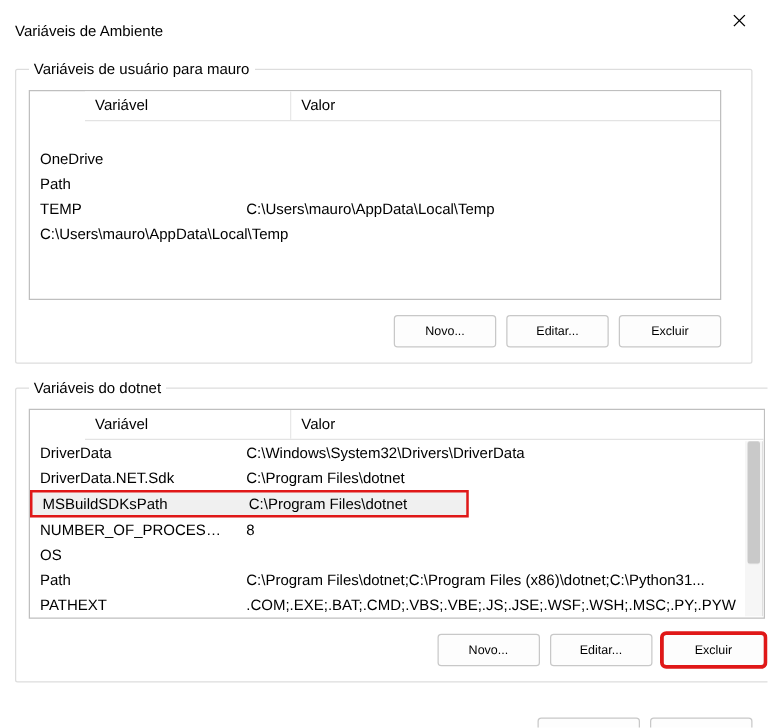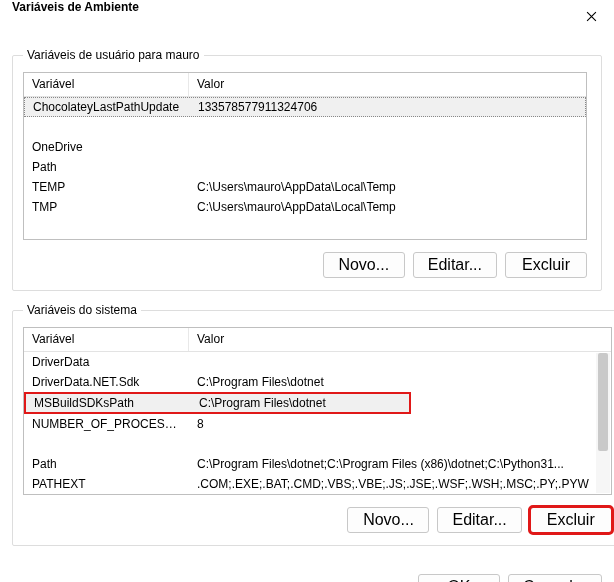--- a/index.html
+++ b/index.html
@@ -8,57 +8,57 @@
     font-family: "Segoe UI", Tahoma, sans-serif;
     font-size: 12px;
     background: #fff;
     color: #000;
     width: 614px;
     height: 582px;
     overflow: hidden;
   }
   .titlebar {
     display: flex;
-    align-items: flex-start;
+    align-items: flex-end;
     justify-content: space-between;
     height: 32px;
     padding: 0 0 0 12px;
-    font-weight: bold;
   }
   .titlebar-close {
     width: 46px; height: 32px;
     display: flex; align-items: center; justify-content: center;
     font-size: 14px;
   }
   .content { padding: 4px 12px 10px 12px; }
   fieldset.group {
     border: 1px solid #ddd;
     border-radius: 2px;
     margin: 12px 0 8px 0;
-    padding: 10px 14px 12px 10px;
+    padding: 10px 24px 12px 10px;
     position: relative;
   }
   fieldset.group legend {
     font-size: 12px;
     padding: 0 4px;
     color: #000;
   }
   .table-wrap {
     border: 1px solid #bfbfbf;
     height: 168px;
     overflow: hidden;
     position: relative;
     background: #fff;
   }
   .table-head {
     display: flex;
     height: 24px;
     background: #fff;
     border-bottom: 1px solid #e3e3e3;
     font-weight: 400;
+    margin-left: 44px;
   }
   .col-var { width: 165px; padding: 4px 8px; border-right: 1px solid #e8e8e8;}
   .col-val { flex: 1; padding: 4px 8px; overflow: hidden; text-overflow: ellipsis; white-space: nowrap; }
   .rows { overflow-y: auto; height: calc(100% - 24px); }
   .row {
     display: flex;
     height: 20px;
     align-items: center;
     white-space: nowrap;
   }
@@ -78,21 +78,21 @@
     gap: 8px;
     margin-top: 12px;
   }
   button.btn {
     min-width: 82px;
     height: 26px;
     background: #fdfdfd;
     border: 1px solid #c8c8c8;
     border-radius: 3px;
     font-family: inherit;
-    font-size: 16px;
+    font-size: 10px;
     padding: 0 14px;
     cursor: pointer;
     text-align: center;
   }
   .footer-buttons {
     display: flex;
     justify-content: flex-end;
     gap: 8px;
     padding: 10px 12px 12px 0;
   }
@@ -117,75 +117,72 @@
 
   <fieldset class="group">
     <legend>Variáveis de usuário para mauro</legend>
 
     <div class="table-wrap">
       <div class="table-head">
         <div class="col-var">Variável</div>
         <div class="col-val">Valor</div>
       </div>
       <div class="rows">
-        <div class="row sel">
-          <div class="col-var">ChocolateyLastPathUpdate</div>
-          <div class="col-val">133578577911324706</div>
-        </div>
         <div class="row">
         </div>
         <div class="row">
           <div class="col-var">OneDrive</div>
         </div>
         <div class="row">
           <div class="col-var">Path</div>
         </div>
         <div class="row">
           <div class="col-var">TEMP</div>
           <div class="col-val">C:\Users\mauro\AppData\Local\Temp</div>
         </div>
         <div class="row">
-          <div class="col-var">TMP</div>
           <div class="col-val">C:\Users\mauro\AppData\Local\Temp</div>
         </div>
       </div>
     </div>
 
     <div class="group-buttons">
       <button class="btn">Novo...</button>
       <button class="btn">Editar...</button>
       <button class="btn">Excluir</button>
     </div>
   </fieldset>
 
   <fieldset class="group">
-    <legend>Variáveis do sistema</legend>
+    <legend>Variáveis do dotnet</legend>
 
     <div class="table-wrap">
       <div class="table-head">
         <div class="col-var">Variável</div>
         <div class="col-val">Valor</div>
       </div>
       <div class="rows" style="padding-right:14px;">
         <div class="row">
           <div class="col-var">DriverData</div>
+          <div class="col-val">C:\Windows\System32\Drivers\DriverData</div>
         </div>
         <div class="row">
           <div class="col-var">DriverData.NET.Sdk</div>
           <div class="col-val">C:\Program Files\dotnet</div>
         </div>
-        <div class="row hl-red-cell sys-selected" style="width:387px;">
+        <div class="row hl-red-cell sys-selected" style="width:351px;">
           <div class="col-var">MSBuildSDKsPath</div>
           <div class="col-val">C:\Program Files\dotnet</div>
         </div>
         <div class="row">
           <div class="col-var">NUMBER_OF_PROCESSORS</div>
           <div class="col-val">8</div>
         </div>
         <div class="row">
+          <div class="col-var">OS</div>
         </div>
         <div class="row">
           <div class="col-var">Path</div>
           <div class="col-val">C:\Program Files\dotnet;C:\Program Files (x86)\dotnet;C:\Python31...</div>
         </div>
         <div class="row">
           <div class="col-var">PATHEXT</div>
           <div class="col-val">.COM;.EXE;.BAT;.CMD;.VBS;.VBE;.JS;.JSE;.WSF;.WSH;.MSC;.PY;.PYW</div>
         </div>
       </div>

